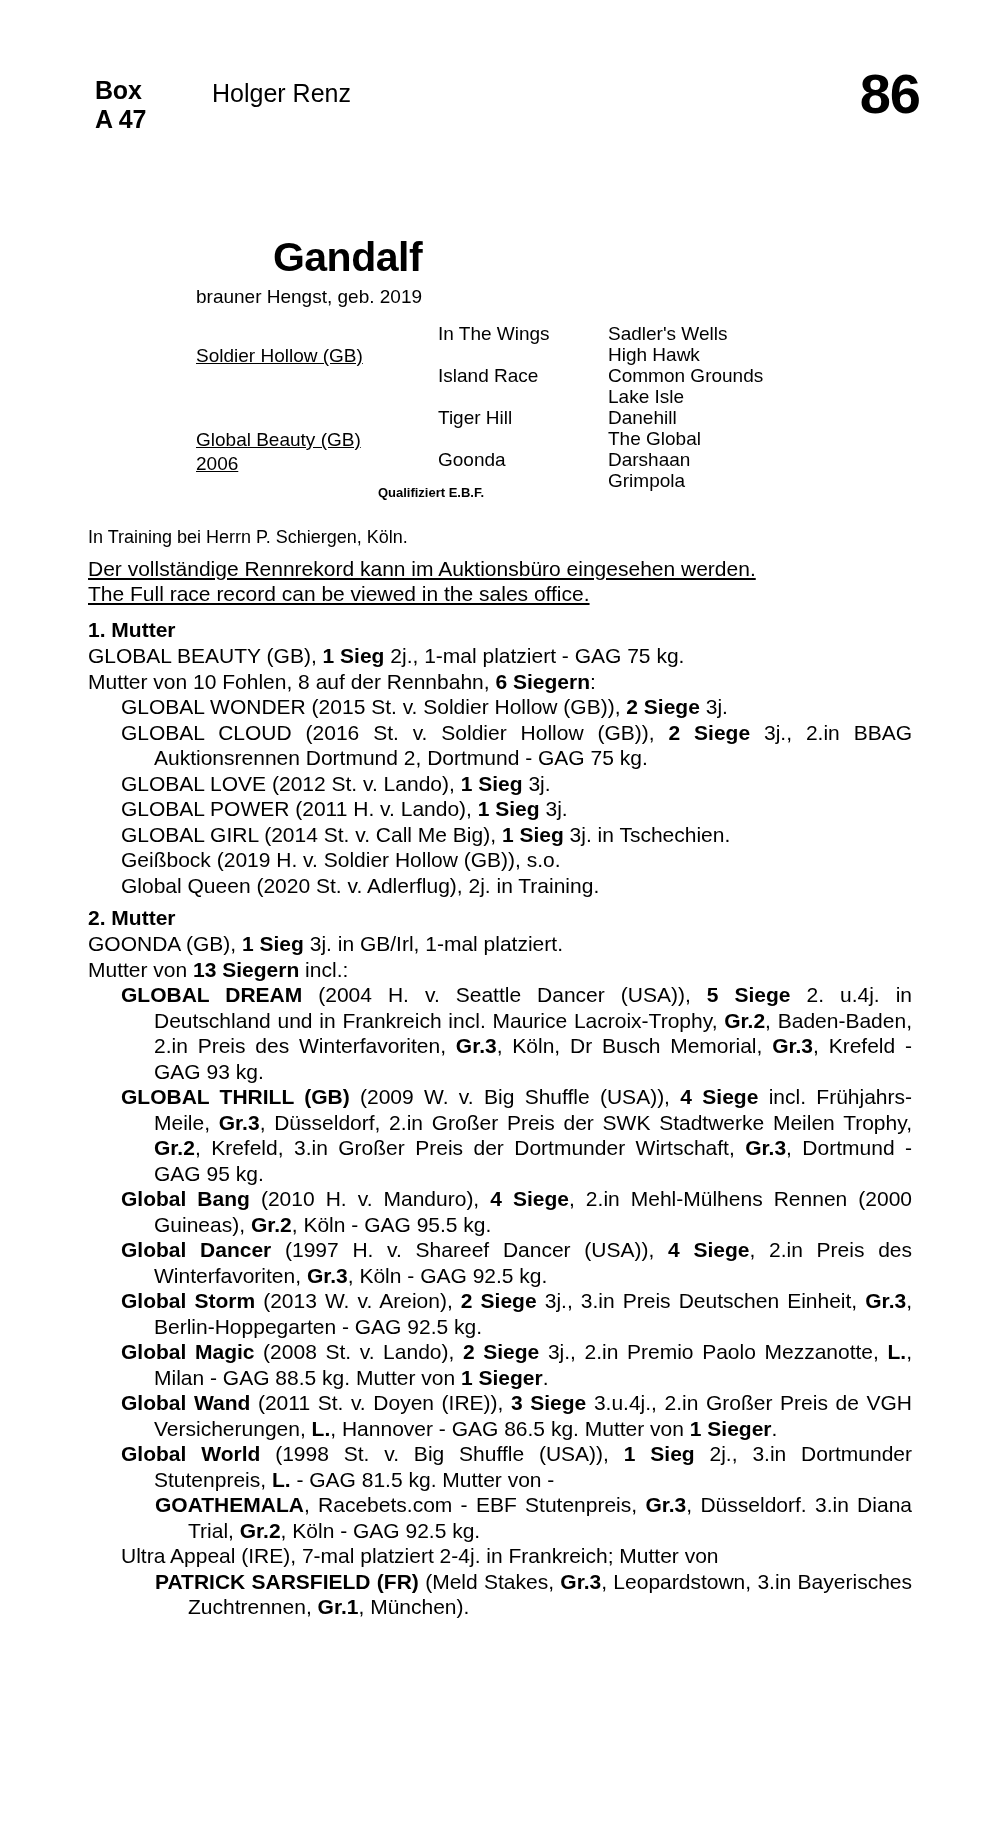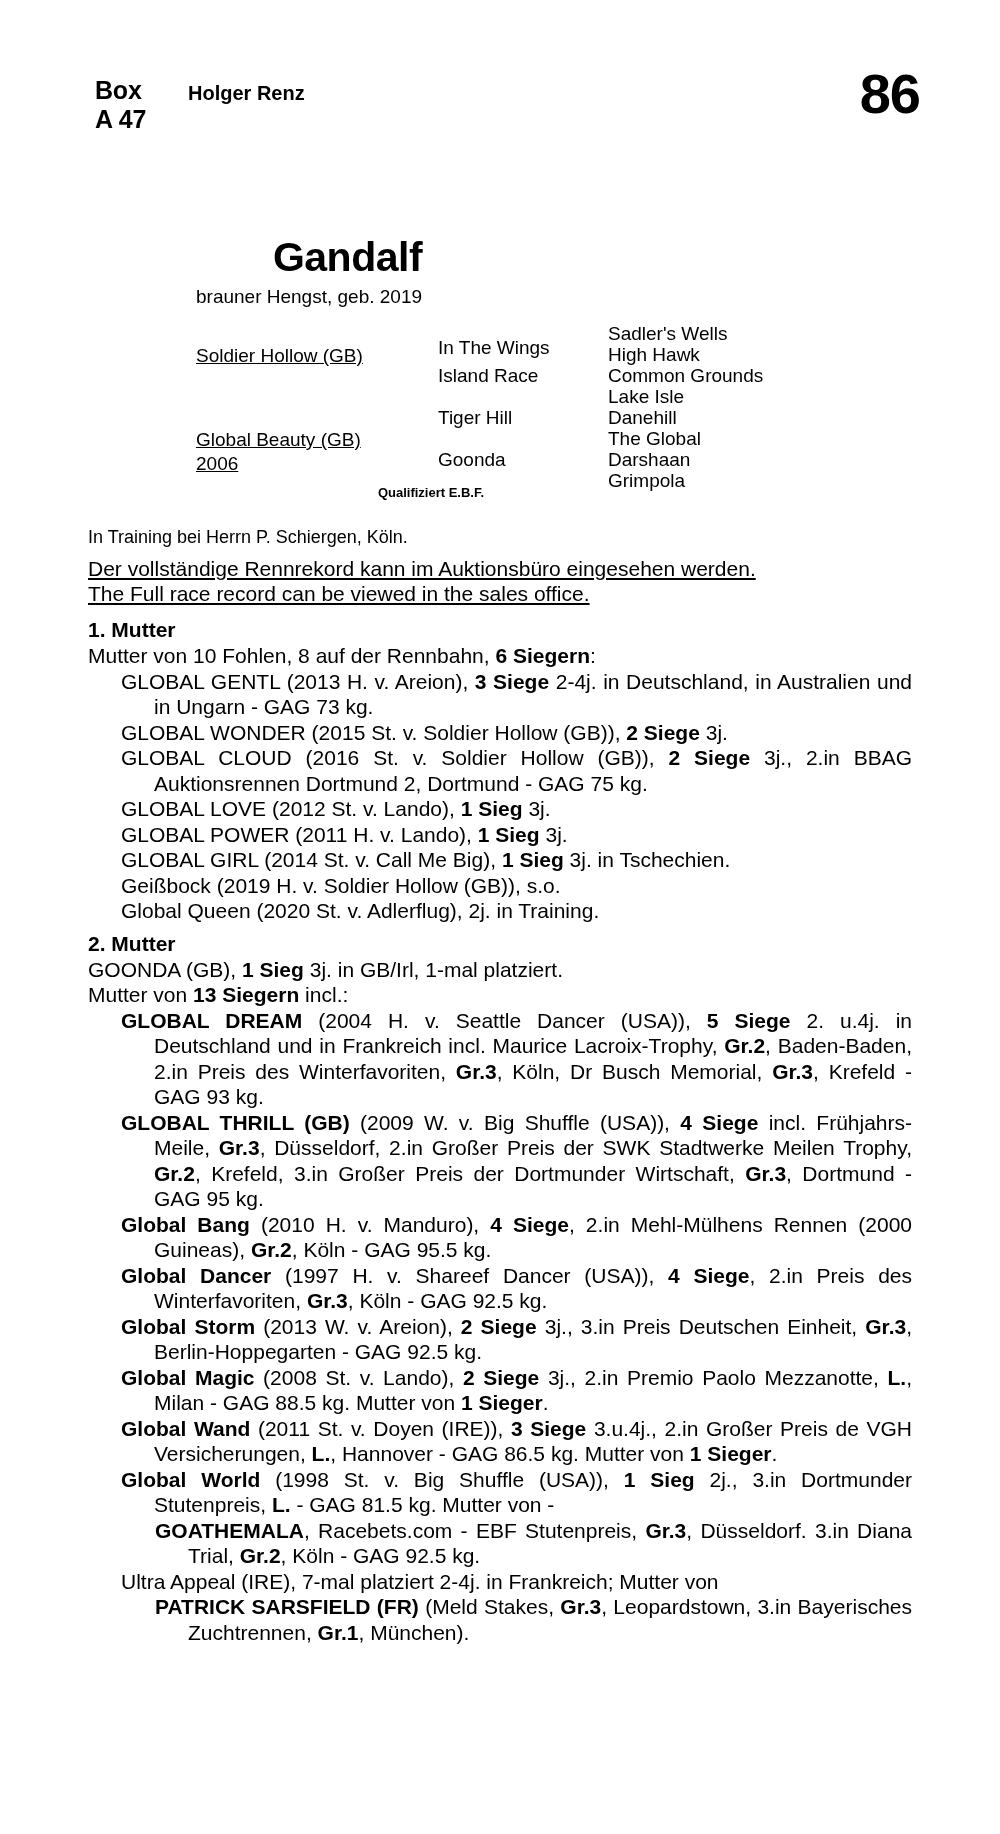--- a/index.html
+++ b/index.html
@@ -34,25 +34,24 @@
     left: 95px;
     top: 0px;
     width: 110px;
     font-size: 25px;
     font-weight: bold;
     line-height: 29px;
     letter-spacing: -0.2px;
   }
   .vendor {
     position: absolute;
-    left: 188px;
+    left: 212px;
     top: 6px;
-    font-size: 20px;
+    font-size: 25px;
     line-height: 22px;
-    font-weight: bold;
   }
   .lot-number {
     position: absolute;
     right: 80px;
     top: -14px;
     font-size: 56px;
     font-weight: bold;
     letter-spacing: -1px;
     line-height: 64px;
   }
@@ -91,21 +90,21 @@
   .ped-sire-col { left: 0px; width: 240px; }
   .ped-gp-col   { left: 242px; width: 160px; }
   .ped-gg-col   { left: 412px; width: 280px; }
 
   .ped-sire { position: absolute; text-decoration: underline; }
   .ped-sire.s1 { top: 32px; }
   .ped-sire.s2 { top: 116px; }
   .ped-sire .sub { display: block; }
 
   .ped-gp { position: absolute; }
-  .ped-gp.g1 { top: 24px; }
+  .ped-gp.g1 { top: 10px; }
   .ped-gp.g2 { top: 52px; }
   .ped-gp.g3 { top: 94px; }
   .ped-gp.g4 { top: 136px; }
 
   .ped-gg-list { position: absolute; top: 11px; left: 0; }
   .ped-gg-list div { line-height: 21px; }
 
   .qualified {
     position: absolute;
     left: 196px;
@@ -213,25 +212,27 @@
 
     <div class="trainer">In Training bei Herrn P. Schiergen, Köln.</div>
 
     <div class="record-note">
       <div>Der vollständige Rennrekord kann im Auktionsbüro eingesehen werden.</div>
       <div>The Full race record can be viewed in the sales office.</div>
     </div>
 
     <div class="sec-head">1. Mutter</div>
     <div class="line nojust">
+      <span>GLOBAL BEAUTY (GB), </span><b>1 Sieg</b><span> 2j., 1-mal platziert - GAG 75 kg.</span>
+    </div>
+    <div class="line nojust">
       <span>Mutter von 10 Fohlen, 8 auf der Rennbahn, </span><b>6 Siegern</b><span>:</span>
     </div>
 
     <div id="dam1-list">
-        <div class="line hang"><span>GLOBAL GENTL</span><span> (2013 H. v. Areion), </span><b>3 Siege</b><span> 2-4j. in Deutschland, in Australien und in Ungarn - GAG 73 kg.</span></div>
         <div class="line hang"><span>GLOBAL WONDER</span><span> (2015 St. v. Soldier Hollow (GB)), </span><b>2 Siege</b><span> 3j.</span></div>
         <div class="line hang"><span>GLOBAL CLOUD</span><span> (2016 St. v. Soldier Hollow (GB)), </span><b>2 Siege</b><span> 3j., 2.in BBAG Auktionsrennen Dortmund 2, Dortmund - GAG 75 kg.</span></div>
         <div class="line hang"><span>GLOBAL LOVE</span><span> (2012 St. v. Lando), </span><b>1 Sieg</b><span> 3j.</span></div>
         <div class="line hang"><span>GLOBAL POWER</span><span> (2011 H. v. Lando), </span><b>1 Sieg</b><span> 3j.</span></div>
         <div class="line hang"><span>GLOBAL GIRL</span><span> (2014 St. v. Call Me Big), </span><b>1 Sieg</b><span> 3j. in Tschechien.</span></div>
         <div class="line hang"><span>Geißbock</span><span> (2019 H. v. Soldier Hollow (GB)), s.o.</span></div>
         <div class="line hang"><span>Global Queen</span><span> (2020 St. v. Adlerflug), 2j. in Training.</span></div>
       </div>
 
     <div class="sec-head">2. Mutter</div>

